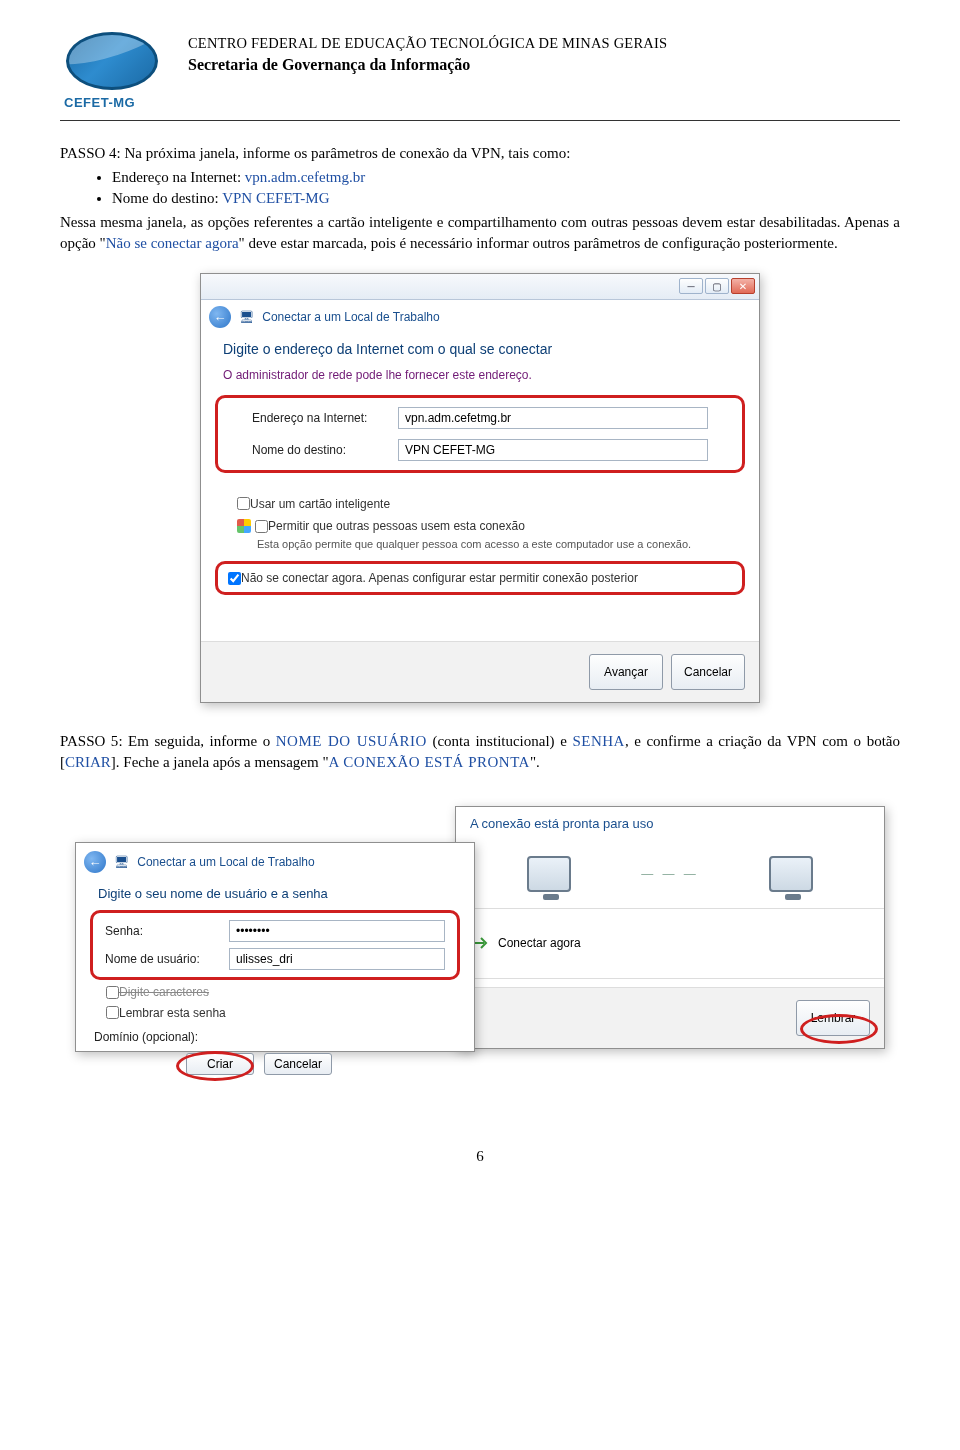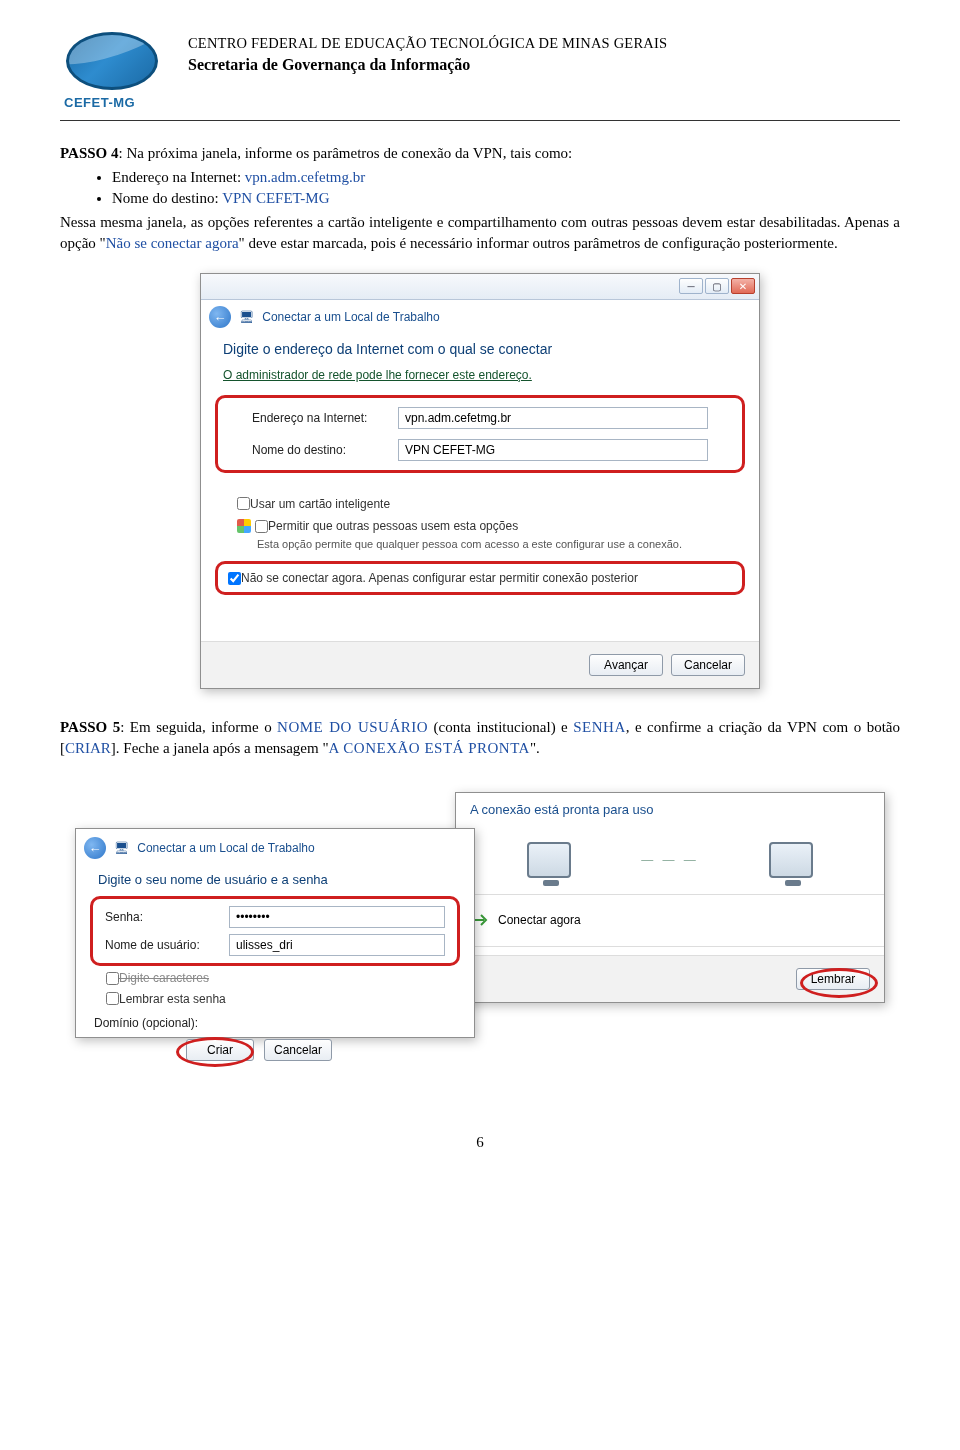--- a/index.html
+++ b/index.html
@@ -40,21 +40,21 @@
     color:#1b6aa5; letter-spacing:.5px; margin-left:4px;
   }
   .hdr-center {
     flex:1; font-family:"Times New Roman",serif;
     padding-top:4px;
   }
   .hdr-center .org-name { font-size:14.5px; letter-spacing:.2px; }
   .hdr-center .org-sub { font-size:16px; font-weight:bold; }
   
   p.body-text { text-align: justify; margin-bottom: 4px; }
-  .passo-bold { font-weight: bold; }
+  .passo-bold { font-weight: normal; }
   .blue { color:#1f4fa3; }
   ul.bullets { list-style: disc; margin: 4px 0 4px 52px; }
   ul.bullets li { margin: 1px 0; }
   
   .smallcaps { font-variant: small-caps; letter-spacing:.5px; }
   
   .win-frame {
     width: 560px; margin: 20px auto 28px auto;
     border: 1px solid #8f8f8f; background:#fff;
     font-family: "Segoe UI", Tahoma, sans-serif; font-size:12px;
@@ -74,21 +74,21 @@
   .win-header {
     display:flex; align-items:center; gap:8px; padding:6px 10px 4px 8px;
     color:#1a4f8e;
   }
   .back-circle{
     width:22px;height:22px;border-radius:50%;
     background:radial-gradient(circle at 35% 35%,#7fb7f1,#2e76c9);
     color:#fff;display:flex;align-items:center;justify-content:center;font-size:13px;
   }
   .win-heading { font-size:14px; color:#0d3f76; padding:8px 22px 6px 22px;}
-  .win-subtext { padding:2px 22px 10px 22px; color:#14532d;text-decoration:underline;}
+  .win-subtext { padding:2px 22px 10px 22px; color:#701a75;}
   .field-row {
     display:flex; align-items:center; gap:14px; padding:5px 28px;
   }
   .field-row label{ width:132px; color:#222;}
   .field-row input{
     flex:1; height:22px; border:1px solid #a8b5c4; padding:2px 6px;
     font-family: "Segoe UI", Tahoma, sans-serif; font-size:12px;
   }
   .red-box { border:3px solid #cf1f1f; border-radius:10px; margin:2px 14px; padding:4px 6px;}
   .chk-row { display:flex; align-items:center; padding:3px 36px; color:#333;}
@@ -96,21 +96,21 @@
   .shield{
     width:14px;height:14px;display:inline-block;margin-right:4px;
     background:conic-gradient(#ffcc00 0 25%,#44a7ff 0 50%,#65c46a 0 75%,#e25b4a 0 100%);
     border-radius:2px;
   }
   .dlg-buttons {
     display:flex; justify-content:flex-end; gap:8px; padding:12px 14px;
     background:#f2f2f2; border-top:1px solid #ddd; margin-top:46px;
   }
   .dlg-buttons button{
-    min-width:74px; height:22px; border:1px solid #8f9aa8; border-radius:3px;
+    min-width:74px; height:36px; border:1px solid #8f9aa8; border-radius:3px;
     background:linear-gradient(#fefefe,#e8edf3); font-size:12px;
   }
   
   .cluster { position:relative; width:810px; margin:14px auto 0 auto; height:300px;}
   .cluster .left-dlg { position:absolute; left:0; top:36px; width:400px;}
   .cluster .right-dlg { position:absolute; right:0; top:0; width:430px;}
   .green-arrow{width:16px;height:12px;display:inline-block;margin-right:8px;}
   .green-arrow svg{display:block;}
   .computer-icons{display:flex;align-items:center;justify-content:center;gap:70px;padding:16px 0;}
   .computer-icons .comp{
@@ -183,24 +183,24 @@
   </div>
 
   <div style="height:18px"></div>
   <div class="chk-row">
     <input type="checkbox" style="">
     <span>Usar um cartão inteligente</span>
   </div>
   <div class="chk-row">
     <span class="shield"></span>
     <input type="checkbox" style="">
-    <span>Permitir que outras pessoas usem esta opções</span>
+    <span>Permitir que outras pessoas usem esta conexão</span>
   </div>
   <div class="chk-row" style="padding-top:0">
-    <span class="note">Esta opção permite que qualquer pessoa com acesso a este configurar use a conexão.</span>
+    <span class="note">Esta opção permite que qualquer pessoa com acesso a este computador use a conexão.</span>
   </div>
 
   <div class="red-box" style="margin-top:6px">
     <div class="chk-row" style="padding:2px 4px">
       <input type="checkbox" checked="" style="">
       <span>Não se conectar agora. Apenas configurar estar permitir conexão posterior</span>
     </div>
   </div>
 
   <div class="dlg-buttons">
@@ -215,21 +215,21 @@
 
 <div class="cluster">
 
   <div class="win-frame right-dlg">
     <div style="padding:8px 14px;color:#1a4f8e;font-size:13px">A conexão está pronta para uso</div>
     <div class="computer-icons">
       <div class="comp"></div>
       <span class="dots">— — —</span>
       <div class="comp"></div>
     </div>
-    <div style="border-top:1px solid #ddd;border-bottom:1px solid #ddd;padding:17px 18px;display:flex;align-items:center">
+    <div style="border-top:1px solid #ddd;border-bottom:1px solid #ddd;padding:26px 18px;display:flex;align-items:center">
       <span class="green-arrow">
         <svg viewBox="0 0 16 12">
             <path d="M0 6h10M7 1l5 5-5 5" stroke="#3a9a3a" stroke-width="2" fill="none"></path>
           </svg>
       </span>
       <span>Conectar agora</span>
     </div>
     <div class="dlg-buttons">
       <button>Lembrar</button>
     </div>

